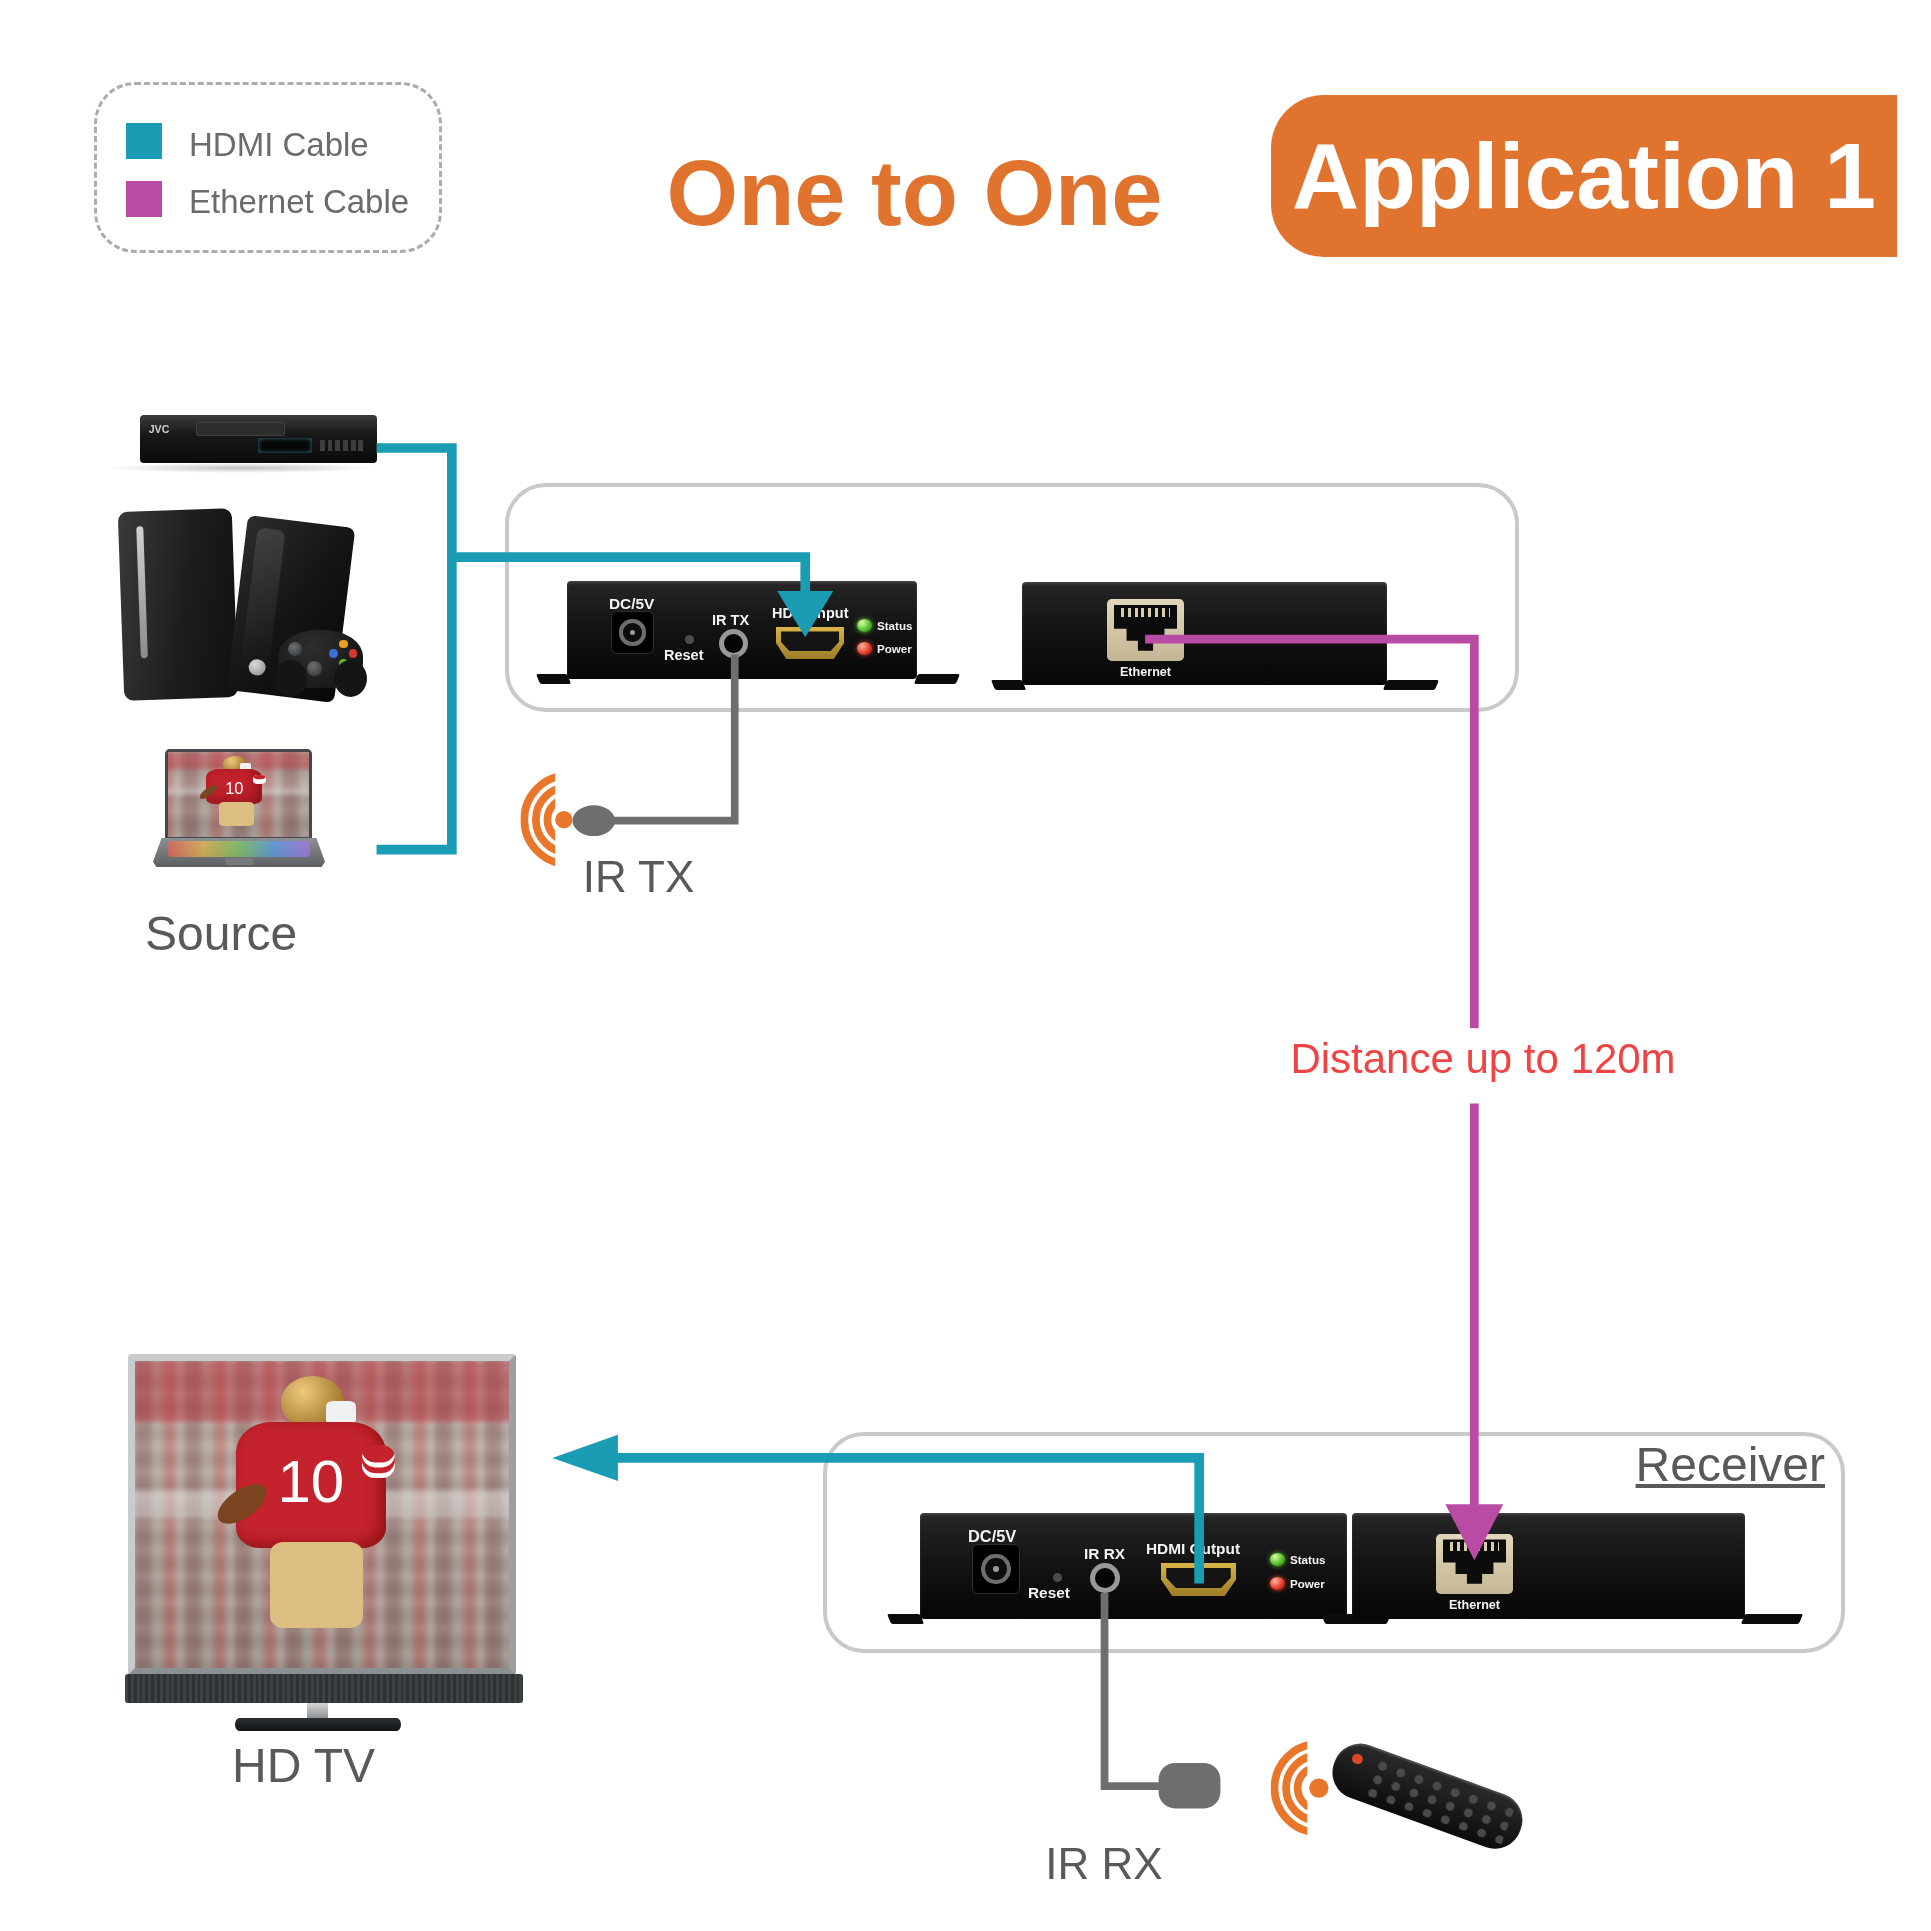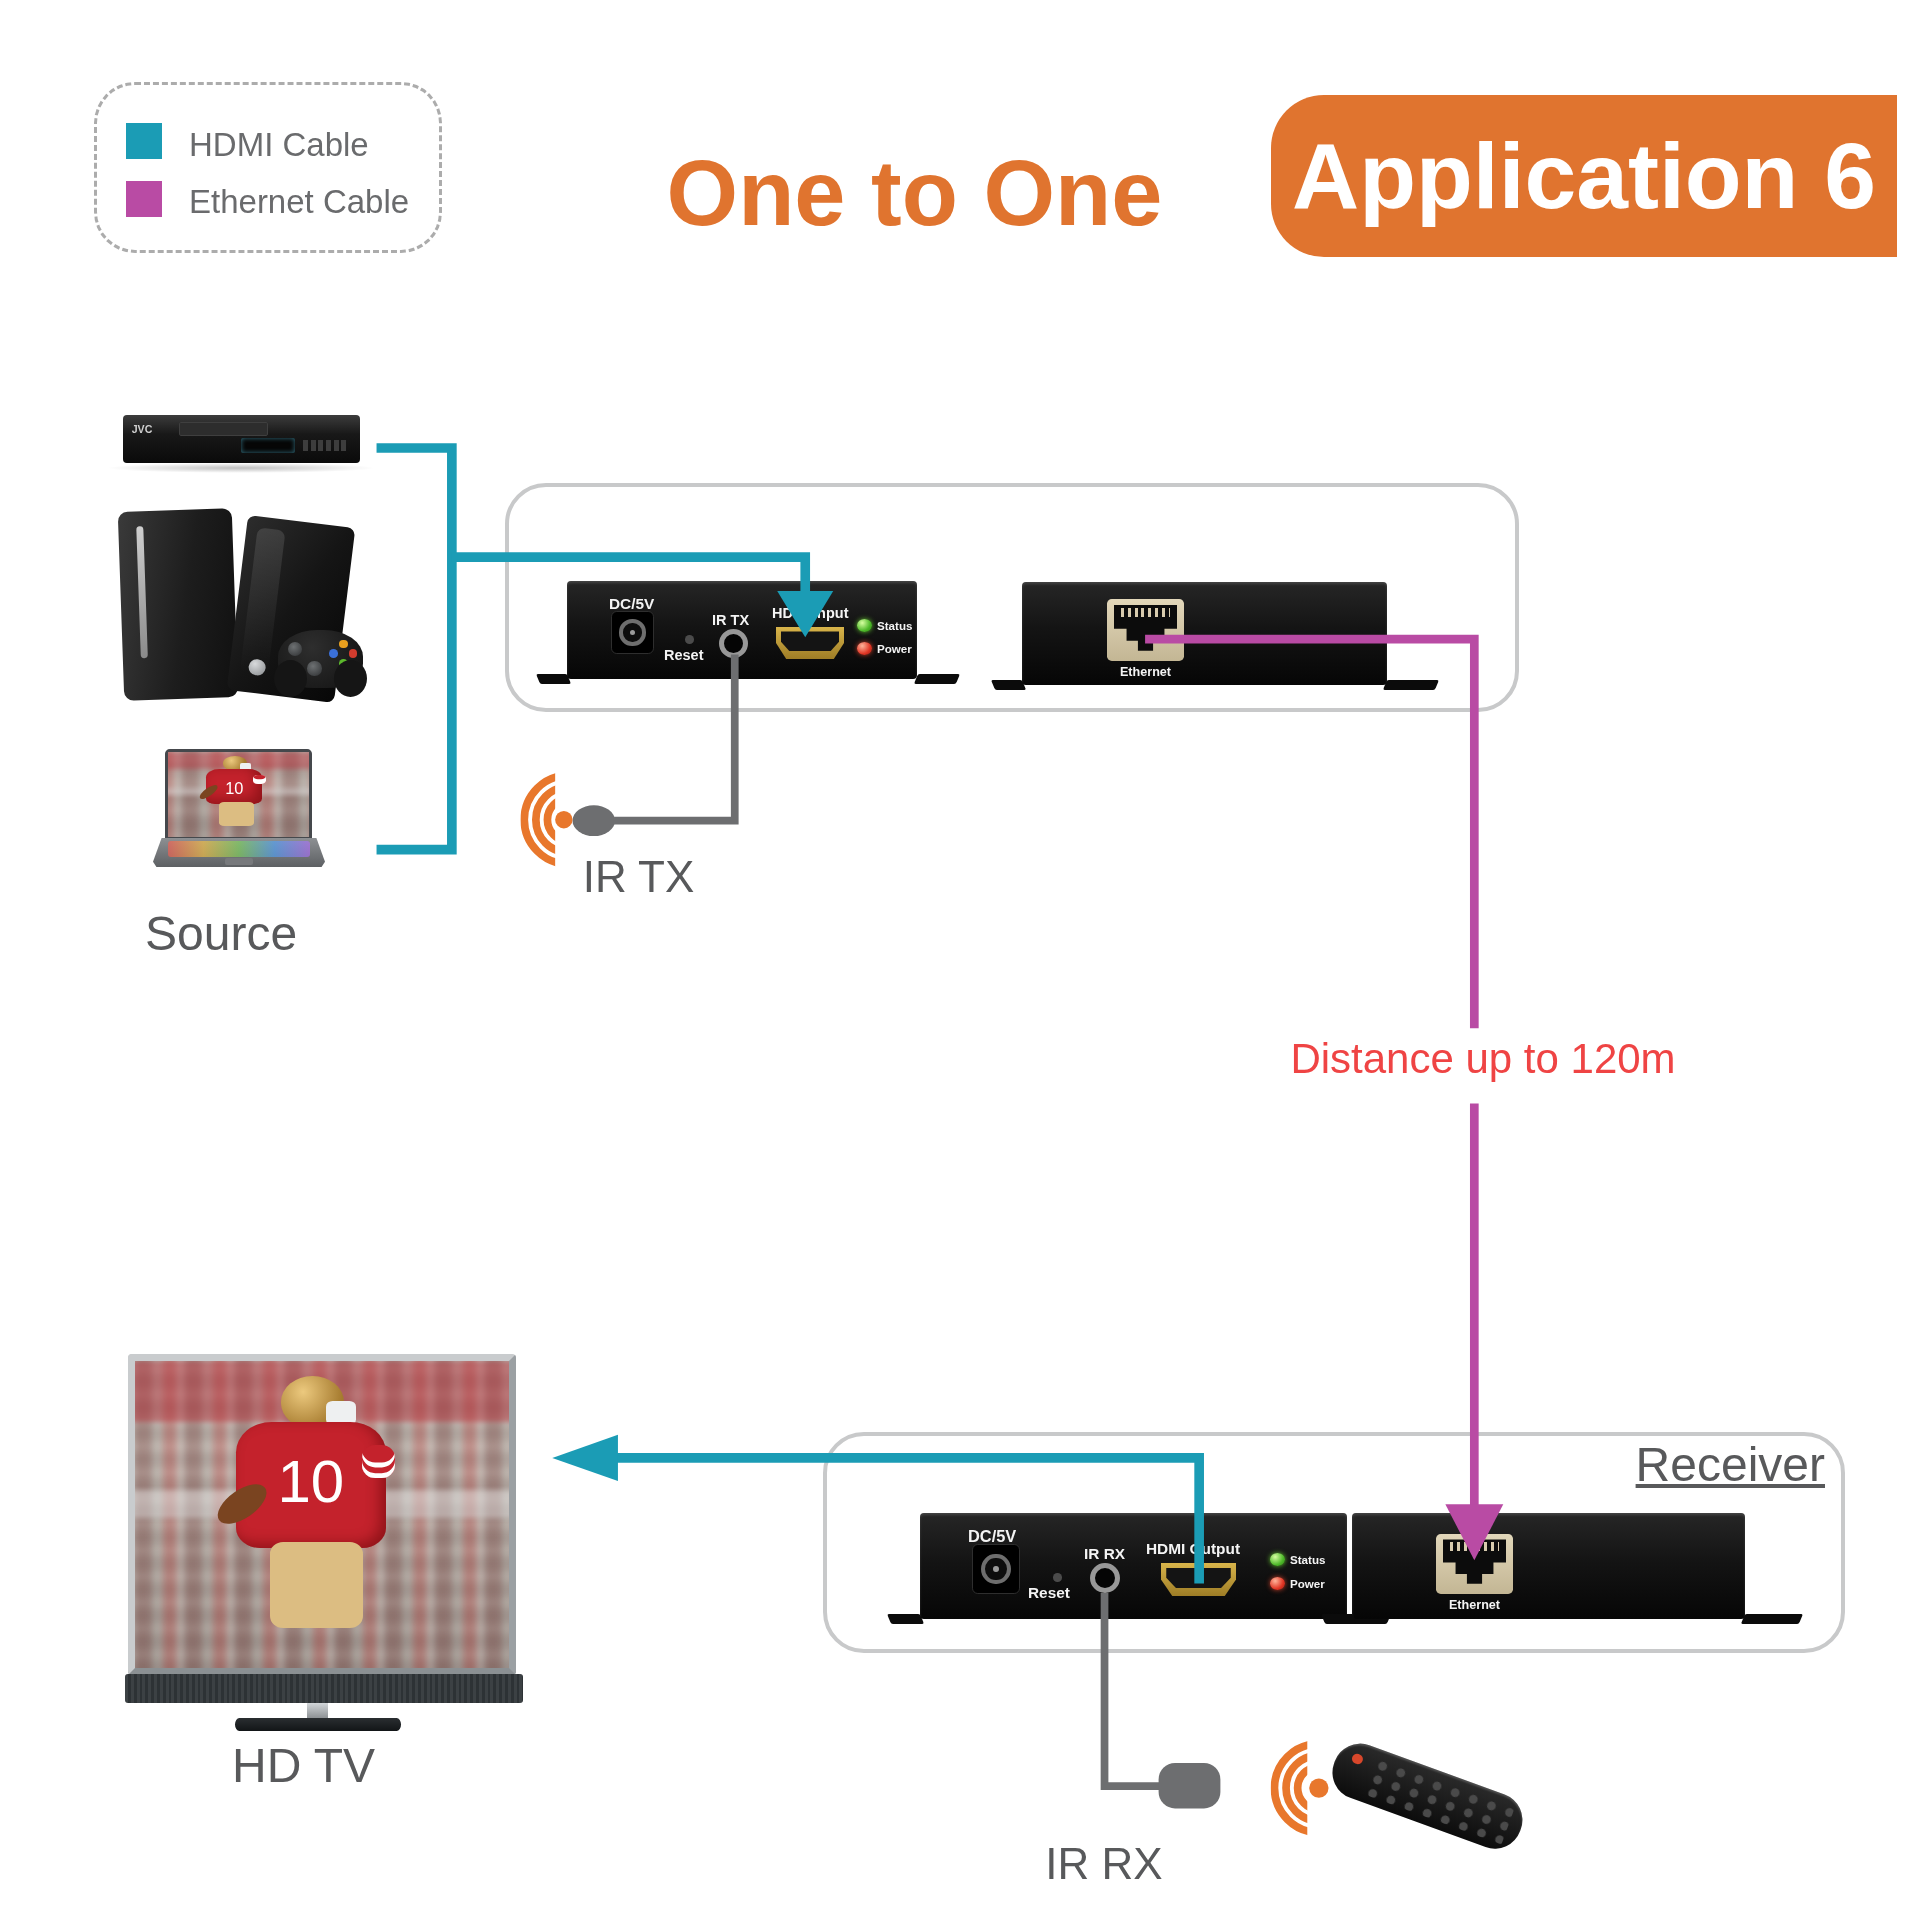--- a/index.html
+++ b/index.html
@@ -66,21 +66,21 @@
   .scene .jersey::before{content:"";position:absolute;right:-6%;top:18%;width:22%;height:26%;
       background:#c4222c;border-radius:40%;box-shadow:inset 0 -4.8px 0 #fff,inset 0 -10.6px 0 #c4222c,inset 0 -15.4px 0 #fff;}
   .scene .jersey-num{display:block;text-align:center;color:#ffffff;font-weight:normal;margin-top:20%;line-height:1;}
   .scene .pants{position:absolute;left:36%;top:59%;width:25%;height:28%;background:#dcbd82;border-radius:14%;}
   .scene .football{position:absolute;left:21%;top:42%;width:15%;height:9%;background:#7a4420;
       border-radius:50%;transform:rotate(-35deg);}
   .scene-tv .jersey-num{font-size:60px;}
   .scene-laptop .jersey-num{font-size:16.4px;}
 
   
-  .bluray{background:linear-gradient(180deg,#3c3c3c,#181818 40%,#0a0a0a);border-radius:3.9px;}
+  .bluray{background:linear-gradient(180deg,#3c3c3c,#181818 40%,#0a0a0a);border-radius:3.9px;margin-left:17px;}
   .bluray .tray{position:absolute;left:56px;top:6.8px;width:89px;height:14.5px;background:#2d2d2d;border-radius:1.9px;border:1px solid #3f3f3f;}
   .bluray .disp{position:absolute;left:118px;top:23px;width:54px;height:14.5px;background:#060606;border-radius:1.9px;
       box-shadow:inset 0 0 4.8px rgba(90,200,230,.55);}
   .bluray .btns{position:absolute;left:180px;top:25px;width:46px;height:10.6px;
       background:repeating-linear-gradient(90deg,#3d3d3d 0 4.8px,transparent 4.8px 7.7px);}
   .bluray .brand{position:absolute;left:8.7px;top:7.7px;color:#cfcfcf;font-size:10.6px;font-weight:bold;}
   .shadow{background:radial-gradient(ellipse at center,rgba(0,0,0,.25),rgba(0,0,0,0) 70%);}
   .xbox{background:linear-gradient(100deg,#3a3a3a,#1d1d1d 55%,#101010);border-radius:9.7px;}
   .xbox .slot{position:absolute;left:16%;top:8%;width:6.8px;height:70%;background:linear-gradient(180deg,#cfcfcf,#8a8a8a);border-radius:3.9px;}
   .xbox2{background:linear-gradient(120deg,#2c2c2c,#151515 50%,#070707);border-radius:7.7px;}
@@ -117,21 +117,21 @@
 <div id="canvas">
 
   <div class="abs legend" style="left:94px;top:82px;width:348px;height:171px;">
     <span class="swatch" style="left:29px;top:38px;background:#1B9CB5;"></span>
     <span class="legend-label" style="left:92px;top:41px;">HDMI Cable</span>
     <span class="swatch" style="left:29px;top:96px;background:#B94BA4;"></span>
     <span class="legend-label" style="left:92px;top:98px;">Ethernet Cable</span>
   </div>
 
   <div class="abs title" style="left:666px;top:141px;width:497px;">One to One</div>
-  <div class="abs badge" style="left:1271px;top:95px;width:626px;height:162px;">Application 6</div>
+  <div class="abs badge" style="left:1271px;top:95px;width:626px;height:162px;">Application 1</div>
 
   <div class="abs bluray" style="left:123px;top:415px;width:237px;height:48px;">
     <span class="brand">JVC</span>
     <span class="tray"></span>
     <span class="disp"></span>
     <span class="btns"></span>
   </div>
   <div class="abs shadow" style="left:106px;top:463px;width:270px;height:9.7px;"></div>
 
   <div class="abs xbox" style="left:121px;top:510px;width:114px;height:189px;transform:rotate(-2deg);">

